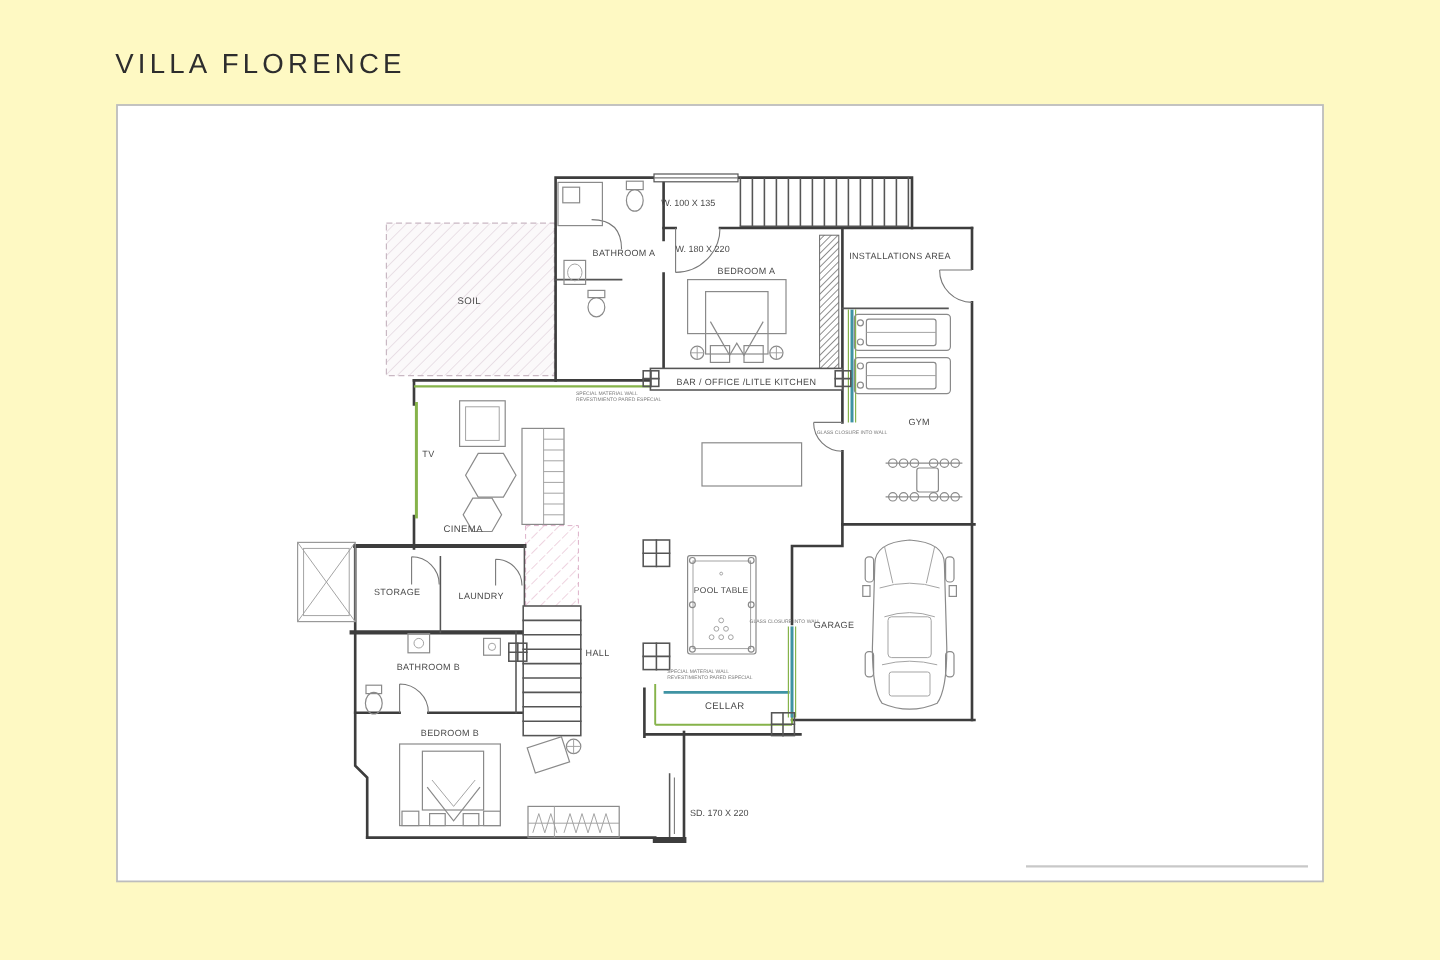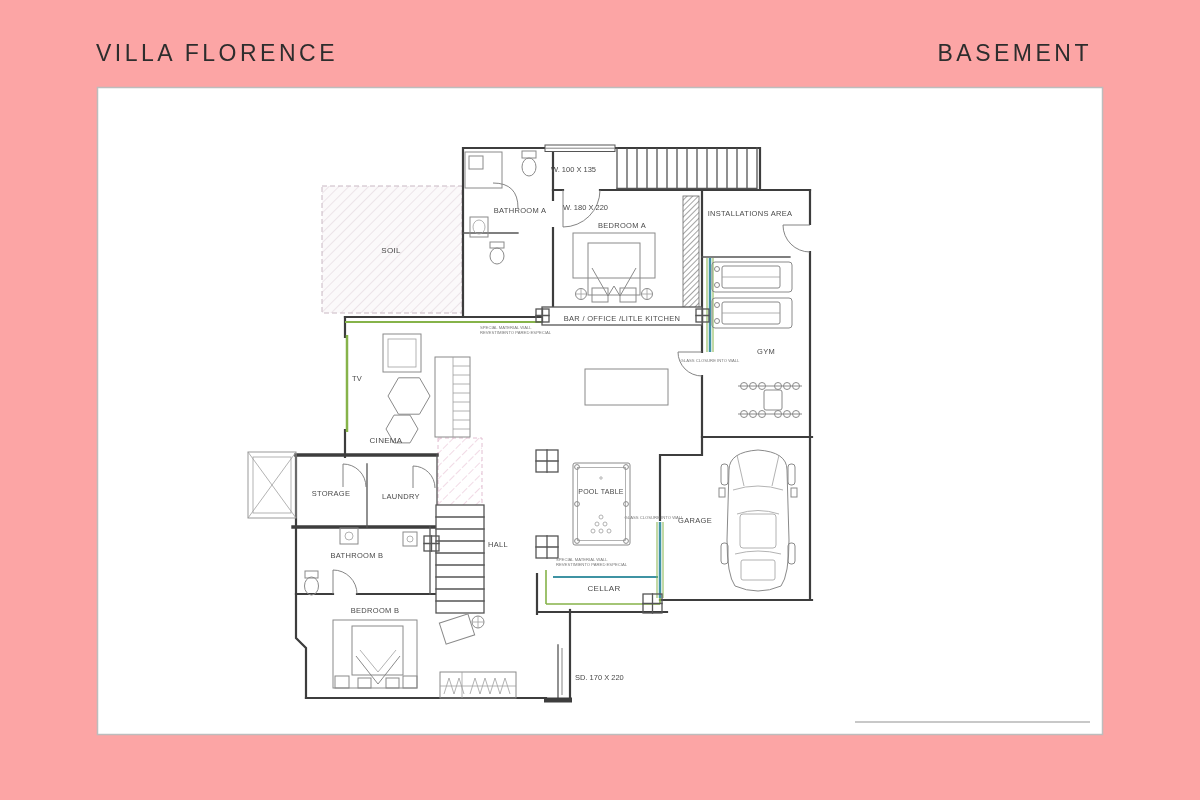--- a/index.html
+++ b/index.html
@@ -2,21 +2,21 @@
 <html style="--green: #86b34a; --teal: #3f93a3; --wall: #3d3d3d; --txt: #4a4a4a;"><head>
 <meta charset="utf-8">
 <style>
   :root{
     --green:#86b34a;
     --teal:#3f93a3;
     --wall:#3d3d3d;
     --txt:#4a4a4a;
   }
   html,body{margin:0;padding:0;background:#ffffff;}
-  .page{position:relative;width:1200px;height:800px;background:#fca5a5;overflow:hidden;
+  .page{position:relative;width:1200px;height:800px;background:#fef9c3;overflow:hidden;
         font-family:"Liberation Sans",sans-serif;}
   .title{position:absolute;top:40px;font-size:23px;letter-spacing:3.5px;color:#2d2d2d;font-weight:400;}
   .title-left{left:96px;}
   .title-right{right:108px;}
   svg{position:absolute;left:0;top:0;}
   .w2{stroke:var(--wall);stroke-width:2.2;fill:none;stroke-linecap:square;}
   .w3{stroke:var(--wall);stroke-width:3.4;fill:none;stroke-linecap:square;}
   .w1{stroke:#555;stroke-width:1.3;fill:none;stroke-linecap:square;}
   .thin{stroke:#777;stroke-width:0.9;fill:none;}
   .furn{stroke:#8a8a8a;stroke-width:1;fill:none;}
@@ -28,21 +28,20 @@
   .lbl7{font-size:7px;}
   .dim{font-family:"Liberation Sans",sans-serif;font-size:7.5px;fill:var(--txt);}
   .tiny{font-family:"Liberation Sans",sans-serif;font-size:4.2px;fill:#7a7a7a;}
   .frame{fill:#fff;stroke:#bdbdbd;stroke-width:1.5;}
 </style>
 </head>
 <body>
 
 <div class="page">
   <div class="title title-left">VILLA FLORENCE</div>
-  <div class="title title-right">BASEMENT</div>
 
   <svg width="1200" height="800" viewBox="0 0 1200 800">
     <defs>
       <pattern id="soilHatch" width="7" height="7" patternUnits="userSpaceOnUse" patternTransform="rotate(45)">
         <rect width="7" height="7" fill="#fbf9fa"></rect>
         <line x1="0" y1="0" x2="0" y2="7" stroke="#ded0d9" stroke-width="1"></line>
       </pattern>
       <pattern id="insulHatch" width="4" height="4" patternUnits="userSpaceOnUse" patternTransform="rotate(45)">
         <rect width="4" height="4" fill="#fff"></rect>
         <line x1="0" y1="0" x2="0" y2="4" stroke="#666" stroke-width="1.2"></line>

